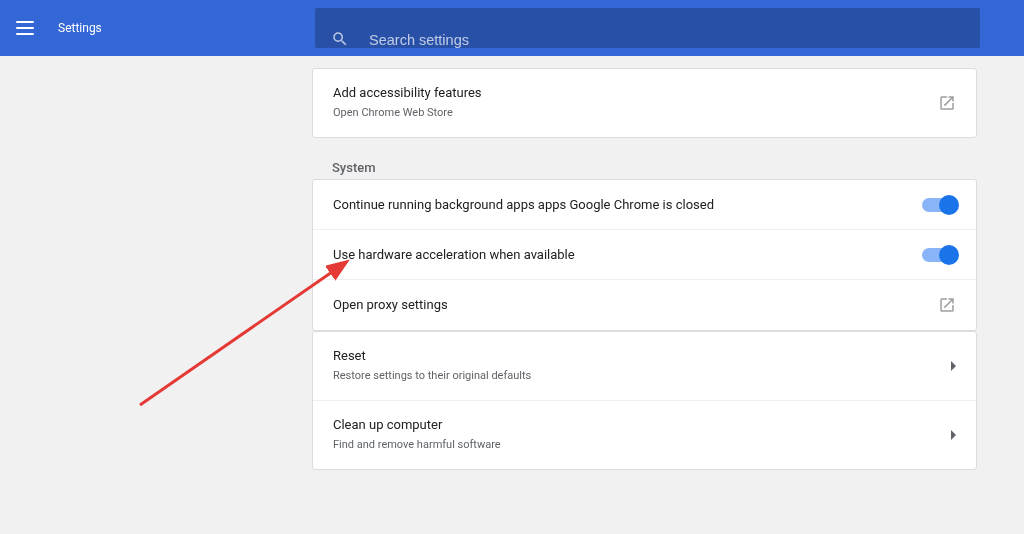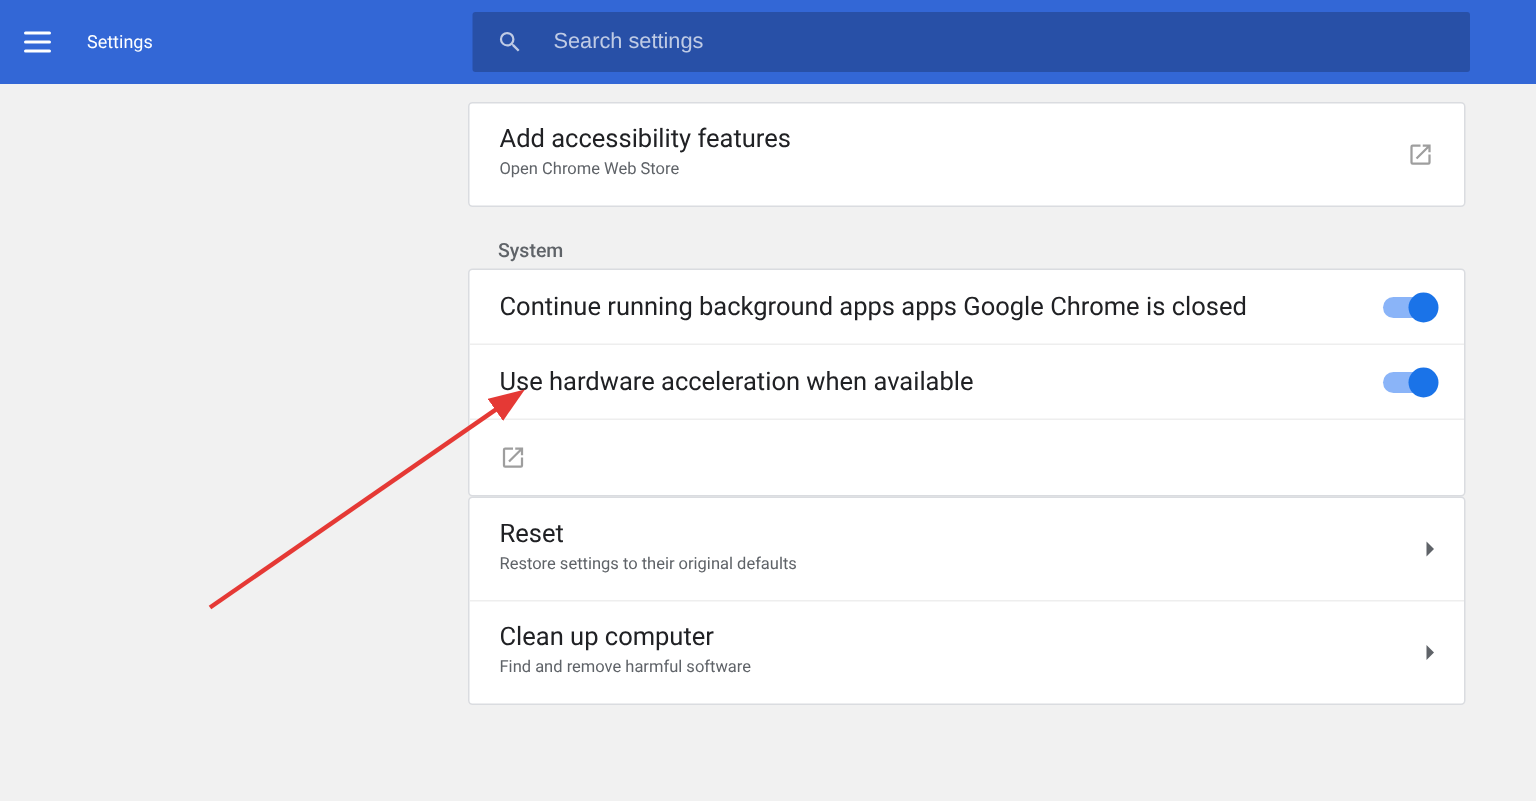--- a/index.html
+++ b/index.html
@@ -36,21 +36,21 @@
   }
   .header-title {
     font-size: 12px;
     font-weight: 400;
   }
   .search-bar {
     background: #2850a7;
     height: 40px;
     border-radius: 2px;
     display: flex;
-    align-items: center;
+    align-items: flex-end;
     padding: 0 16px;
     margin-left: auto;
     width: 665px;
     margin-right: 28px;
   }
   .search-icon {
     color: rgba(255,255,255,0.7);
     margin-right: 20px;
     display: flex;
   }
@@ -89,21 +89,21 @@
     align-items: center;
     padding: 0 20px;
     min-height: 50px;
     border-bottom: 1px solid #eeeeee;
     cursor: pointer;
   }
   .row:last-child { border-bottom: none; }
   .row-text { flex: 1; }
   .row-title {
     color: #202124;
-    font-size: 17px;
+    font-size: 13px;
     line-height: 20px;
   }
   .row-sub {
     color: #5f6368;
     font-size: 11px;
     line-height: 20px;
   }
   .row.two-line { padding-top: 14px; padding-bottom: 14px; min-height: 64px; }
   .toggle {
     width: 34px;
@@ -185,20 +185,23 @@
         </div>
         <div class="toggle"></div>
       </div>
       <div class="row">
         <div class="row-text">
           <div class="row-title">Use hardware acceleration when available</div>
         </div>
         <div class="toggle"></div>
       </div>
       <div class="row">
+        <div class="row-text">
+          <div class="row-title">Open proxy settings</div>
+        </div>
         <span class="ext-icon">
           <svg width="18" height="18" viewBox="0 0 24 24" fill="currentColor">
               <path d="M19 19H5V5h7V3H5a2 2 0 0 0-2 2v14a2 2 0 0 0 2 2h14a2 2 0 0 0 2-2v-7h-2v7zM14 3v2h3.59l-9.83 9.83 1.41 1.41L19 6.41V10h2V3h-7z"></path>
             </svg>
         </span>
       </div>
     </div>
 
     <div class="card">
       <div class="row two-line">

